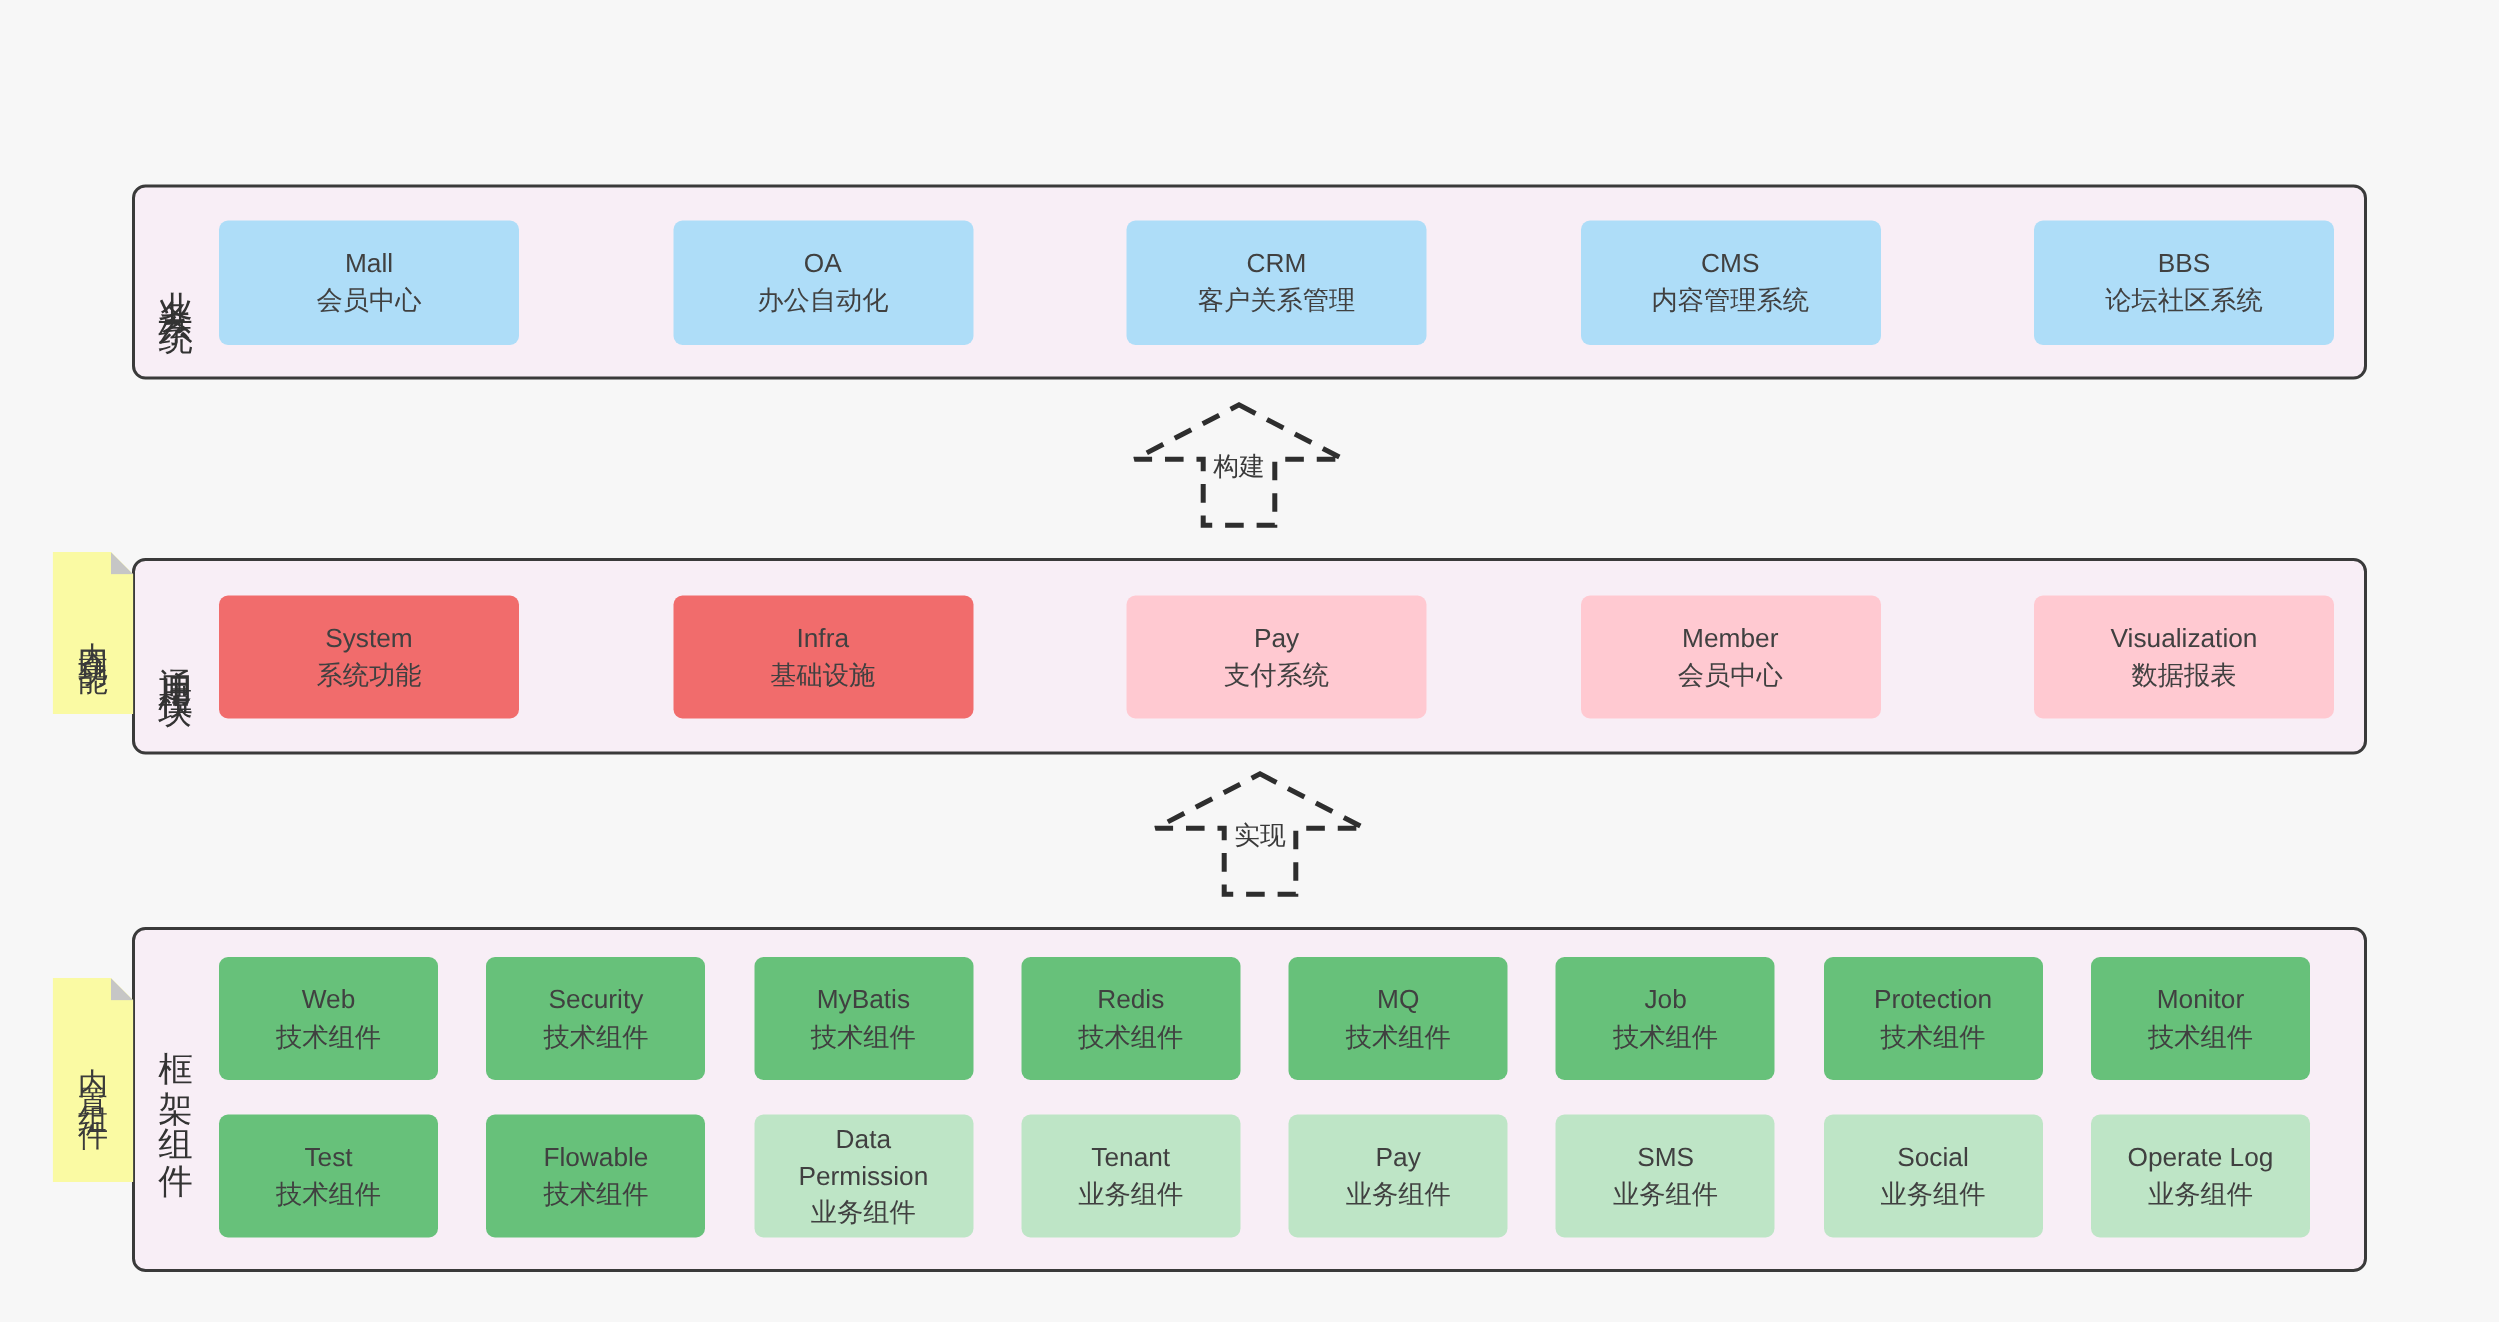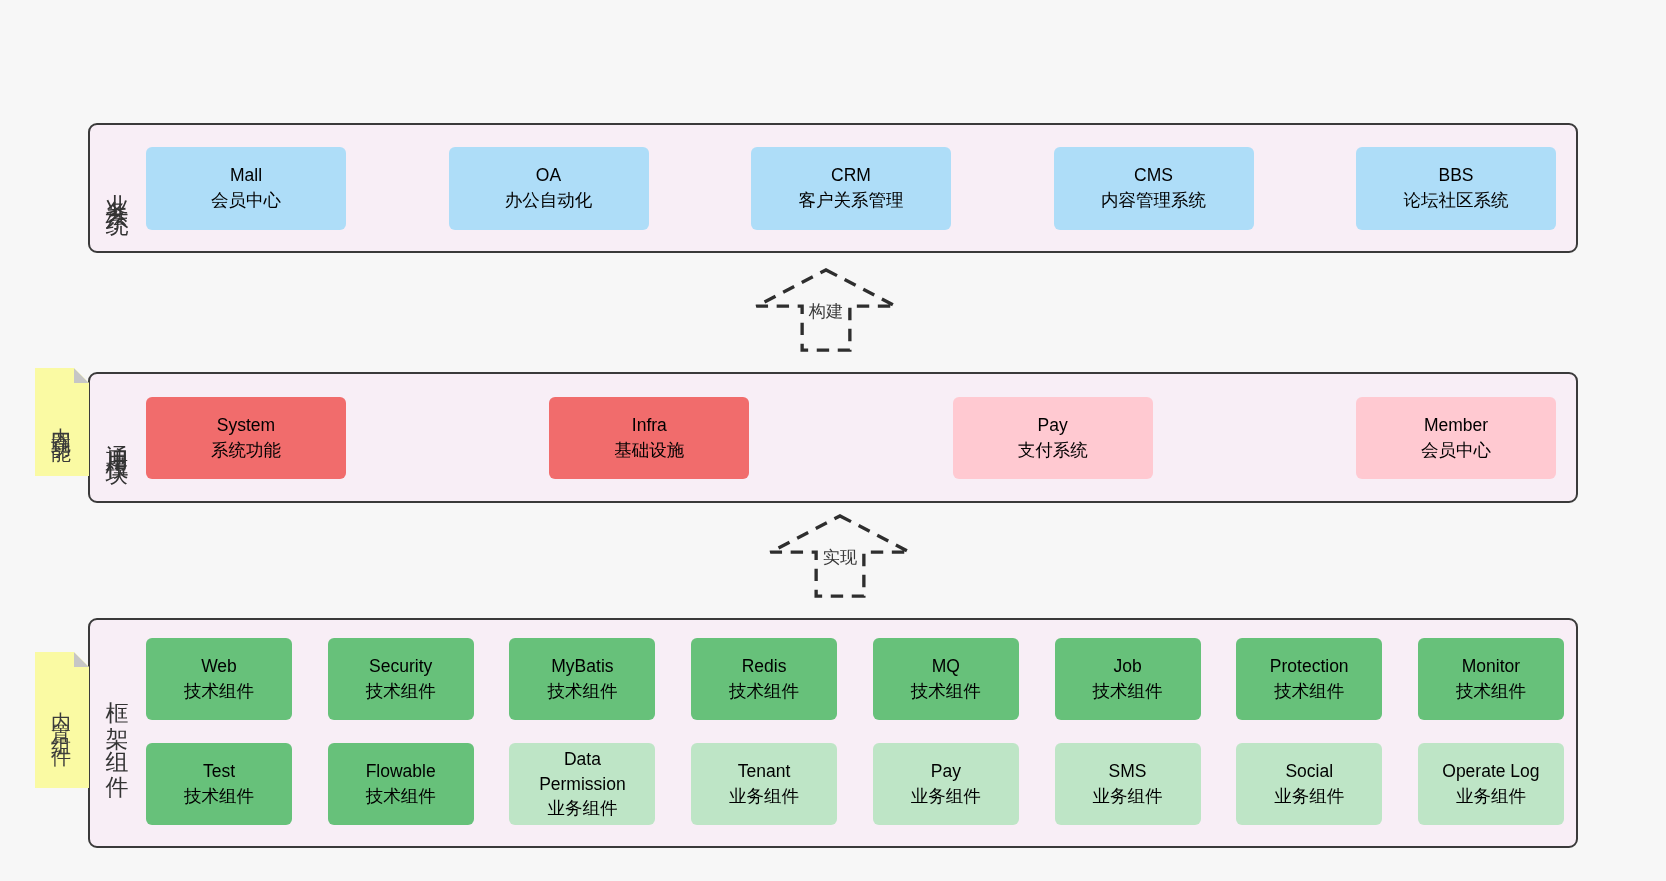--- a/index.html
+++ b/index.html
@@ -9,25 +9,25 @@
   .panel-1{top:123px;height:130px;}
   .panel-2{top:372px;height:131px;}
   .panel-3{top:618px;height:230px;}
 
   .side-label{position:absolute;left:0;top:0;bottom:0;width:56px;display:flex;align-items:center;justify-content:center;
     writing-mode:vertical-rl;text-orientation:upright;font-size:23px;color:#333;}
   .ls-a{letter-spacing:6px;}
   .ls-b{letter-spacing:25px;}
 
   .boxes-row{position:absolute;left:56px;right:20px;top:0;bottom:0;display:flex;align-items:center;justify-content:space-between;}
-  .boxes-col{position:absolute;left:56px;right:12px;top:18px;display:flex;flex-direction:column;gap:23px;}
+  .boxes-col{position:absolute;left:56px;right:36px;top:18px;display:flex;flex-direction:column;gap:23px;}
   .boxes-col .row{display:flex;justify-content:space-between;}
 
   .box{border-radius:6px;display:flex;flex-direction:column;justify-content:center;align-items:center;
-    text-align:center;font-size:17.5px;line-height:1.42;color:#000000;box-sizing:border-box;padding:0 10px;}
+    text-align:center;font-size:17.5px;line-height:1.42;color:#404040;box-sizing:border-box;padding:0 10px;}
   .box-lg{width:200px;height:83px;}
   .box-md{width:200px;height:82px;}
   .box-sm{width:146px;height:82px;}
   .v-blue{background:#aeddf8;}
   .v-red{background:#f16c6c;text-align:right;}
   .v-pink{background:#ffc9d1;}
   .v-green{background:#67c17a;}
   .v-green-light{background:#bee5c6;}
 
   .sticky{position:absolute;left:35px;width:54px;background:#fafaa3;z-index:2;
@@ -97,20 +97,24 @@
         <span>基础设施</span>
       </div>
       <div class="box box-md v-pink">
         <span>Pay</span>
         <span>支付系统</span>
       </div>
       <div class="box box-md v-pink">
         <span>Member</span>
         <span>会员中心</span>
       </div>
+      <div class="box box-md v-pink">
+        <span>Visualization</span>
+        <span>数据报表</span>
+      </div>
     </div>
   </section>
 
   <svg class="arrow arrow-2" width="150" height="84" viewBox="0 0 150 88">
     <polygon points="75,2 148,40 100,40 100,86 50,86 50,40 2,40" fill="none" stroke="#2e2e2e" stroke-width="3.5" stroke-dasharray="13 9"></polygon>
     <rect x="53" y="31" width="44" height="27" fill="#f7f7f7"></rect>
     <text x="75" y="51" text-anchor="middle" font-size="18" fill="#3a3a3a">实现</text>
   </svg>
 
   <div class="sticky sticky-2">

